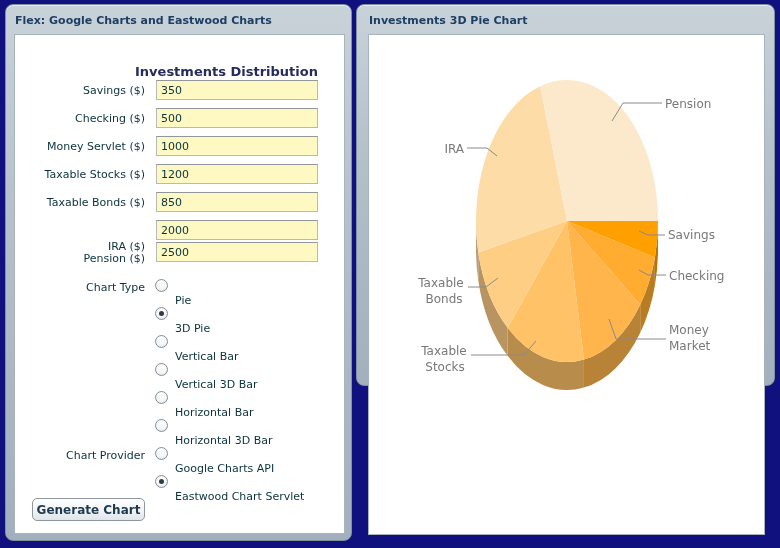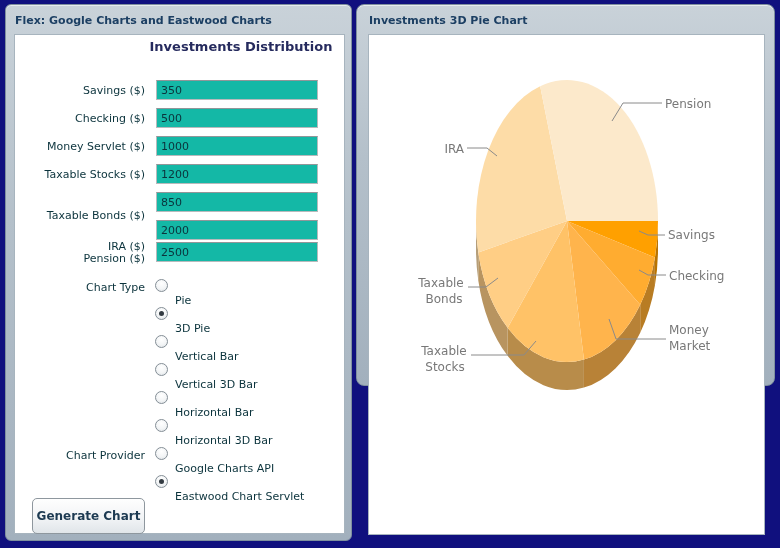--- a/index.html
+++ b/index.html
@@ -19,60 +19,60 @@
   .panel-title{
     position:absolute;top:9px;
     font-size:11px;font-weight:bold;color:#1C3F63;
     white-space:nowrap;
   }
   .panel-content{
     position:absolute;background:#FFFFFF;
     border:1px solid #A7B4BE;
     box-sizing:border-box;
   }
-  #panel-left{left:5px;top:4px;width:347px;height:537px;border-radius:6px;}
+  #panel-left{left:5px;top:4px;width:347px;height:537px;}
   #panel-left .panel-title{left:9px;}
   #panel-left .panel-content{left:8px;top:29px;width:331px;height:500px;}
   #panel-right{left:356px;top:4px;width:419px;height:382px;}
   #panel-right .panel-title{left:12px;}
   #panel-right .panel-content{left:11px;top:29px;width:397px;height:501px;}
 
   .form-title{
-    position:absolute;left:120px;top:4px;width:212px;
-    text-align:center;font-size:13px;font-weight:bold;color:#262B5E;
+    position:absolute;left:120px;top:29px;width:212px;
+    font-size:13px;font-weight:bold;color:#262B5E;
     white-space:nowrap;
   }
   .field-label,.group-label{
     position:absolute;left:0;width:130px;text-align:right;
     font-size:11px;color:#0B333C;white-space:nowrap;
   }
   .text-input{
     position:absolute;left:141px;width:162px;height:20px;
     box-sizing:border-box;
     border:1px solid #B7BABC;border-top-color:#919699;
-    background:#14b8a6;color:#0B333C;
+    background:#fef9c3;color:#0B333C;
     font-size:11px;font-family:"DejaVu Sans","Liberation Sans",sans-serif;
     padding:4px 4px;outline:none;
   }
   .radio-row{position:absolute;left:140px;height:16px;}
   .radio{
     position:absolute;left:0;top:0;width:13px;height:13px;
     box-sizing:border-box;border:1px solid #848E96;border-radius:50%;
     background:radial-gradient(circle at 50% 32%,#FFFFFF 0%,#F3F5F6 55%,#DCE1E5 100%);
   }
   .radio .dot{
     position:absolute;left:3px;top:3px;width:5px;height:5px;
     background:#333B42;border-radius:50%;
   }
   .radio-label{
     position:absolute;left:20px;top:15px;
     font-size:11px;color:#0B333C;white-space:nowrap;
   }
   .generate-btn{
-    position:absolute;left:17px;top:463px;width:113px;height:36px;
+    position:absolute;left:17px;top:463px;width:113px;height:23px;
     border:1px solid #8E979E;border-radius:5px;
     background:linear-gradient(#FEFEFE 0%,#F2F4F6 55%,#E0E5E9 100%);
     font-family:"DejaVu Sans","Liberation Sans",sans-serif;
     font-size:12px;font-weight:bold;color:#1D3A52;
     padding:0;cursor:pointer;
   }
   #pie-svg{position:absolute;left:0;top:0;}
   .slice-label{
     font-family:"DejaVu Sans","Liberation Sans",sans-serif;
     font-size:12px;fill:#787878;
@@ -89,21 +89,21 @@
       <div class="form-title">Investments Distribution</div>
       <div id="form-rows">
           <div class="field-label" style="top: 49px;">Savings ($)</div>
           <input type="text" class="text-input" value="350" style="top: 45px;">
           <div class="field-label" style="top: 77px;">Checking ($)</div>
           <input type="text" class="text-input" value="500" style="top: 73px;">
           <div class="field-label" style="top: 105px;">Money Servlet ($)</div>
           <input type="text" class="text-input" value="1000" style="top: 101px;">
           <div class="field-label" style="top: 133px;">Taxable Stocks ($)</div>
           <input type="text" class="text-input" value="1200" style="top: 129px;">
-          <div class="field-label" style="top: 174px;">Taxable Bonds ($)</div>
+          <div class="field-label" style="top: 161px;">Taxable Bonds ($)</div>
           <input type="text" class="text-input" value="850" style="top: 157px;">
           <div class="field-label" style="top: 205px;">IRA ($)</div>
           <input type="text" class="text-input" value="2000" style="top: 185px;">
           <div class="field-label" style="top: 217px;">Pension ($)</div>
           <input type="text" class="text-input" value="2500" style="top: 207px;">
         </div>
       <div id="radio-area">
           <div class="group-label" style="top: 246px;">Chart Type</div>
           <div class="radio-row" style="top: 244px;">
             <span class="radio"></span>

